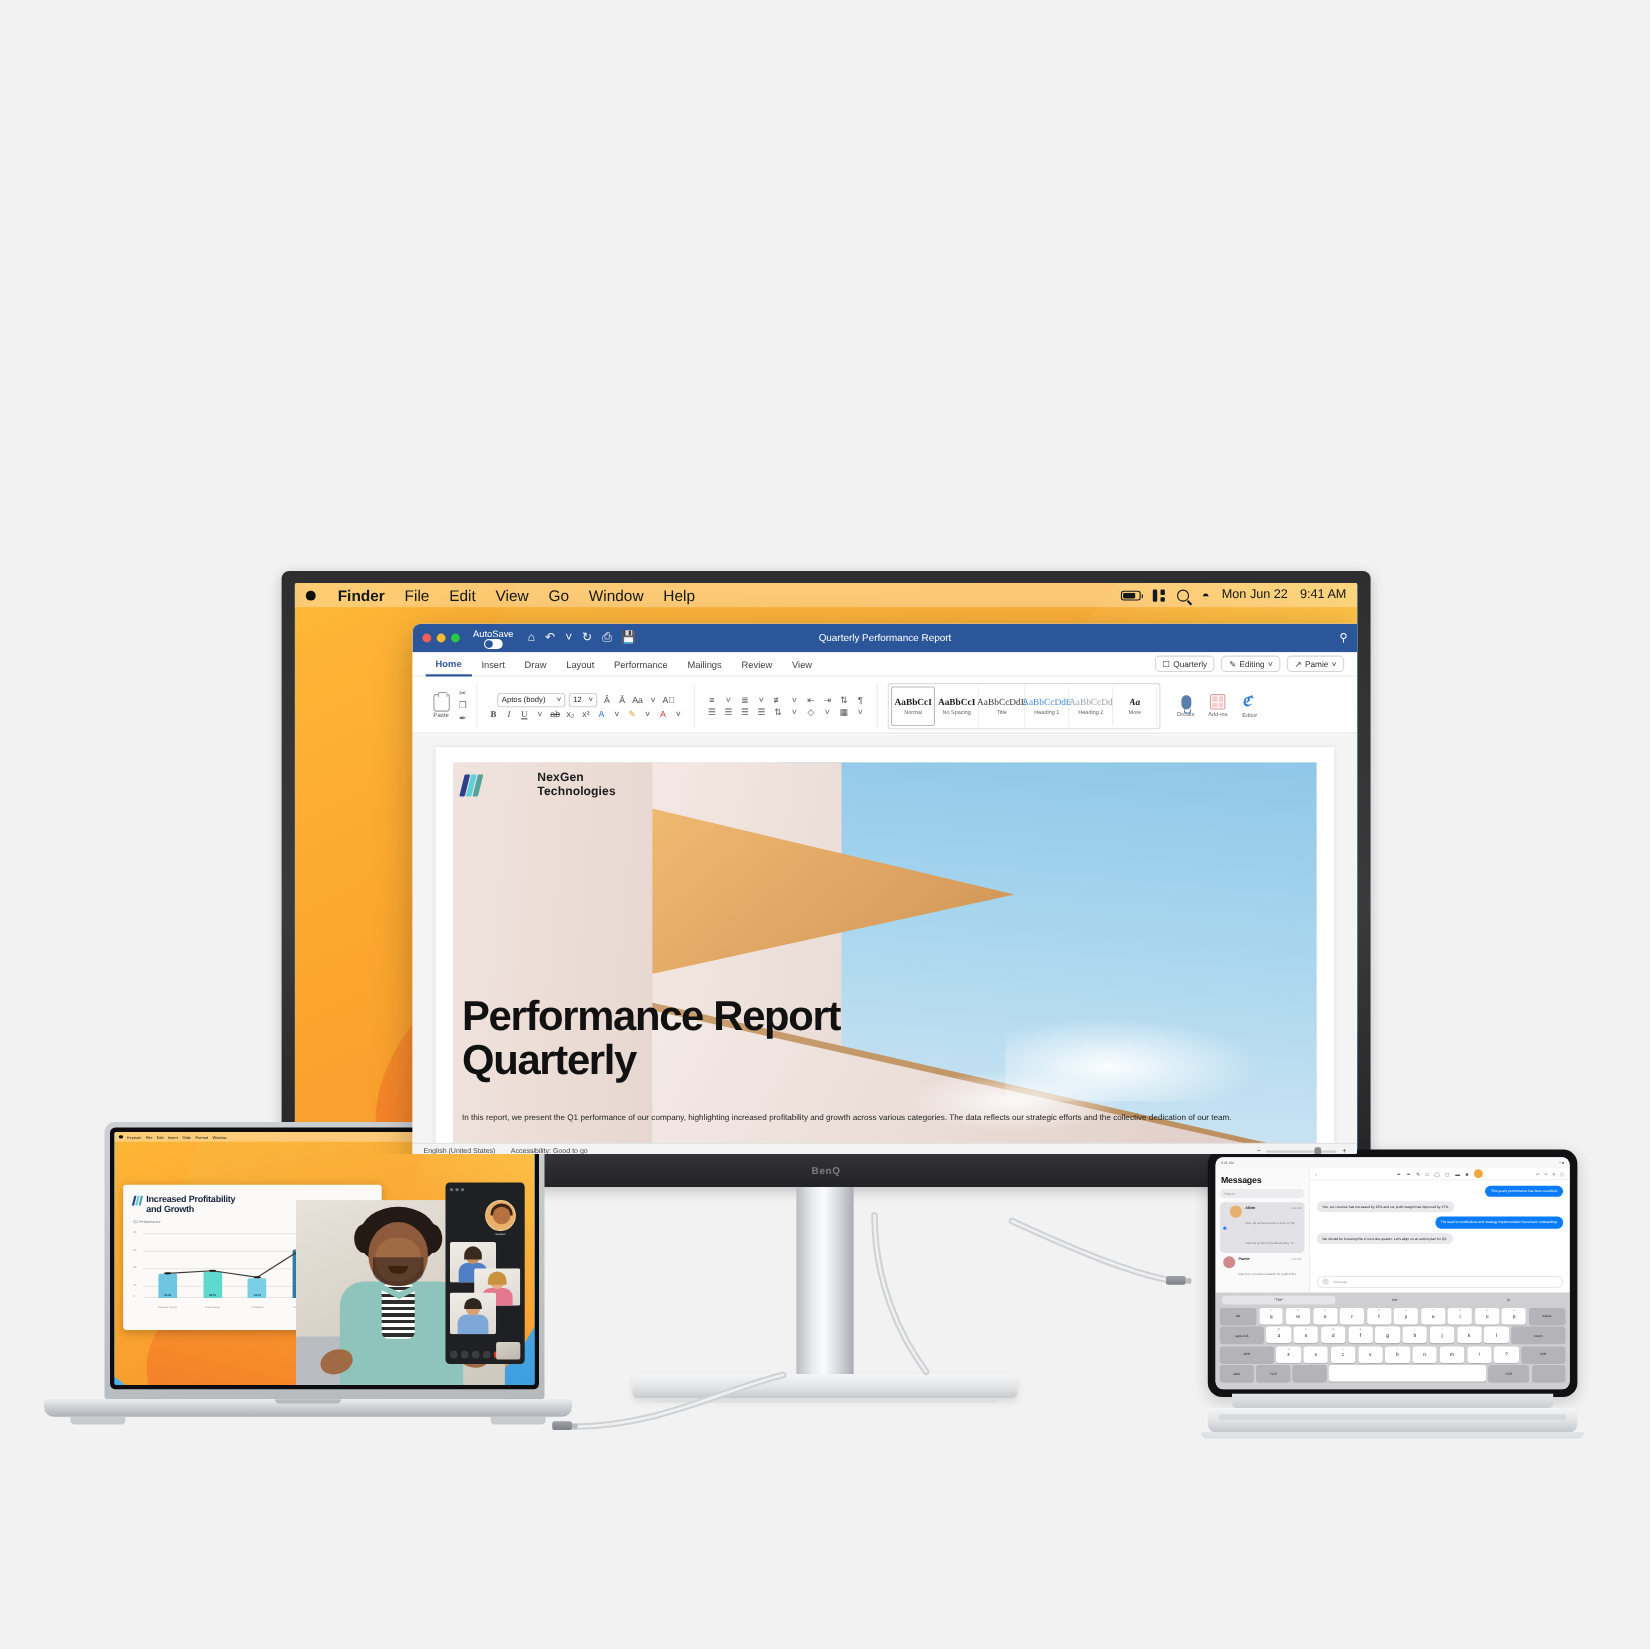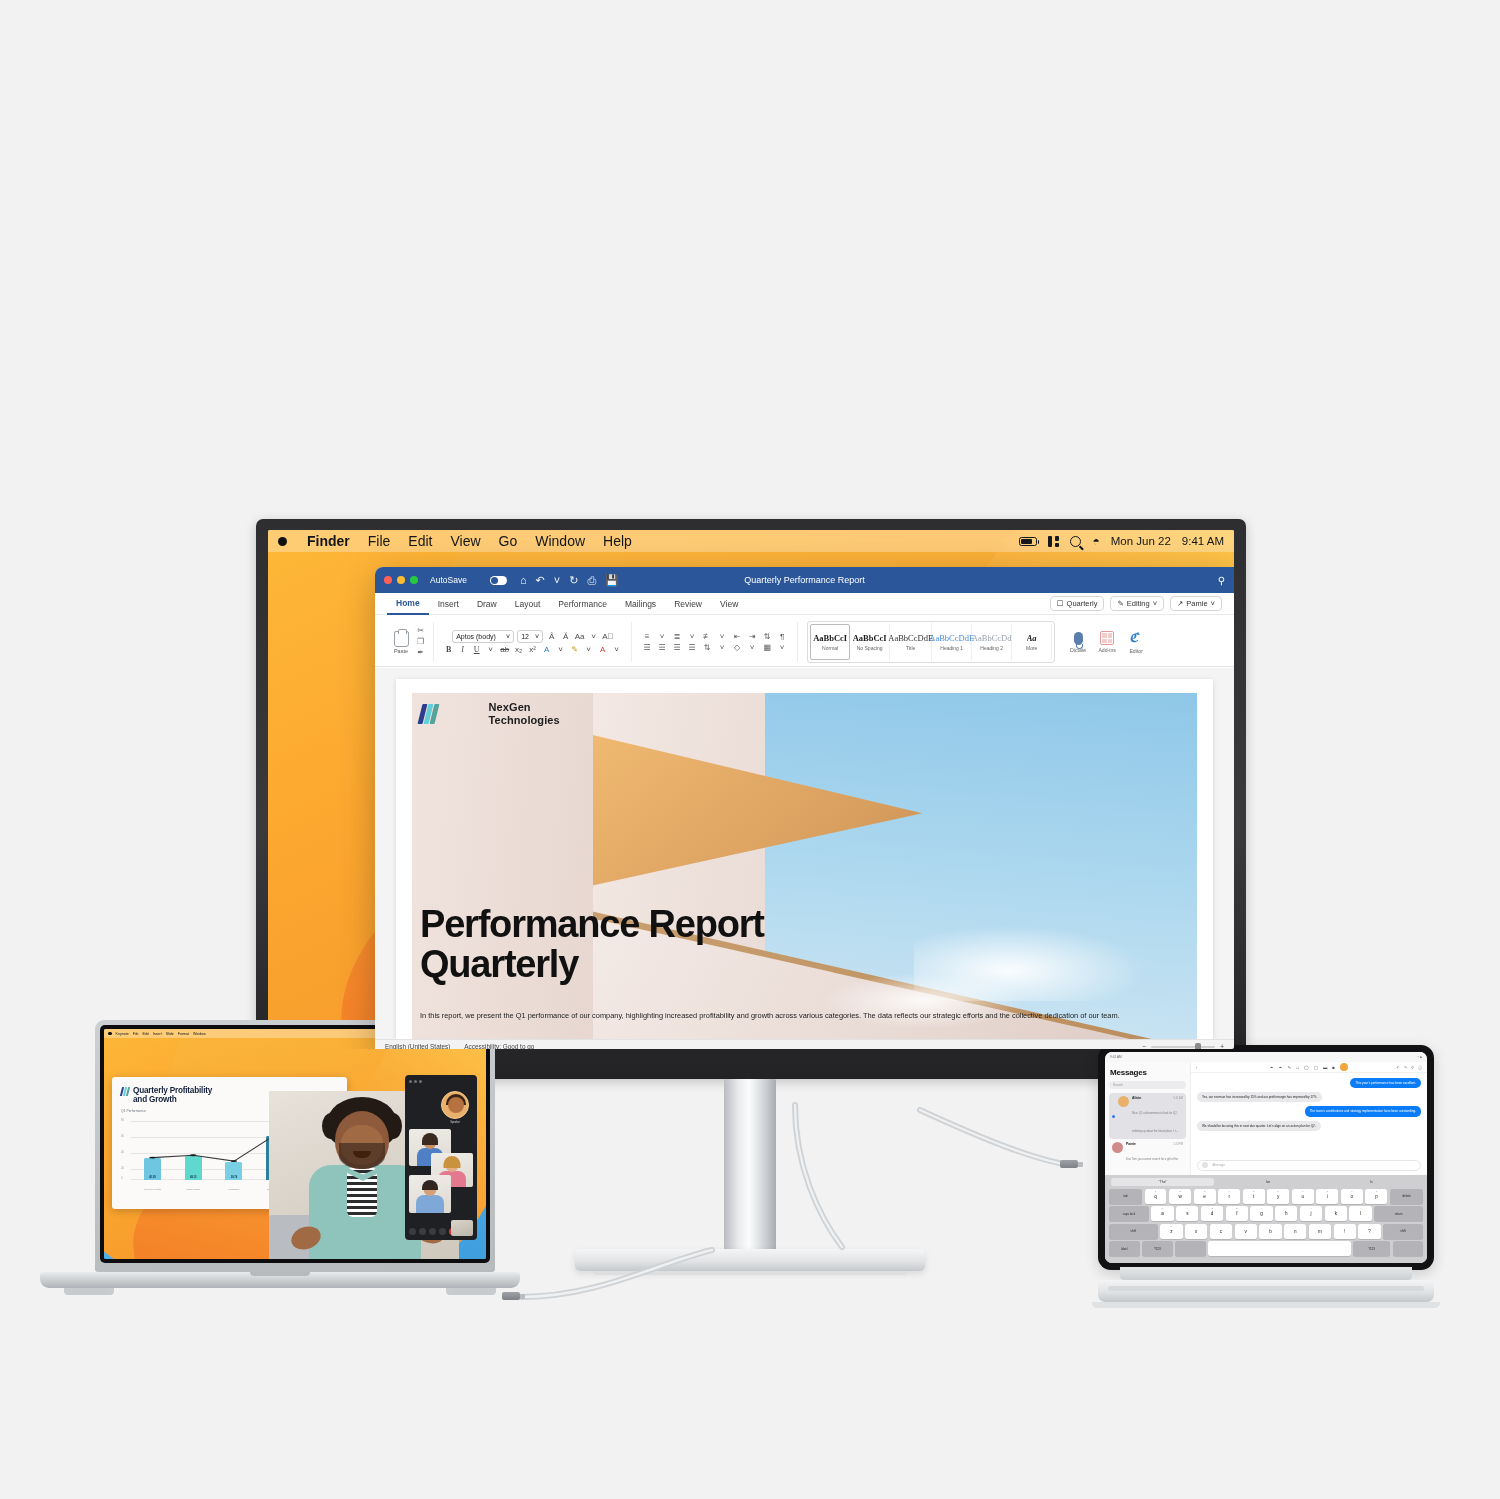--- a/index.html
+++ b/index.html
@@ -99,21 +99,21 @@
     box-shadow: 0 10px 34px rgba(0,0,0,.25);
     z-index:7;
   }
   .word-title {
     height:26px; background:#2b579a; display:flex; align-items:center; padding:0 9px;
     position:relative;
   }
   .tl-dots { display:flex; gap:5px; align-items:center; }
   .tl-dots i { width:8px; height:8px; border-radius:50%; display:block; }
   .tl-dots .r{ background:#ff5f57;} .tl-dots .y{ background:#febc2e;} .tl-dots .g{ background:#28c840;}
-  .autosave { color:#fff; font-size:8.5px; margin-left:12px; display:flex; align-items:center; gap:23px; white-space:nowrap; }
+  .autosave { color:#fff; font-size:8.5px; margin-left:12px; display:flex; align-items:center; gap:0; white-space:nowrap;flex-direction:column; }
   .toggle { width:17px; height:9px; border-radius:5px; background:#ffffff; position:relative; }
   .toggle::after{ content:""; position:absolute; left:1px; top:1px; width:7px; height:7px; border-radius:50%; background:#2b579a;}
   .qat { display:flex; align-items:center; gap:9px; margin-left:13px; color:#fff; font-size:11px; }
   .qat span { opacity:.95; line-height:1; }
   .word-title .doc-name {
     position:absolute; left:0; right:0; text-align:center; color:#fff; font-size:9px; pointer-events:none;
   }
   .word-title .tsearch { margin-left:auto; color:#fff; font-size:10px; z-index:2; }
 
   .ribbon-tabs {
@@ -658,20 +658,23 @@
               <span class="sright">
                 <span>−</span>
                 <span class="zoomtrack"></span>
                 <span>+</span>
               </span>
             </div>
           </div>
         </div>
       </div>
 
+      <div class="mon-chin">
+        <span class="mon-logo">BenQ</span>
+      </div>
     </div>
   </div>
 
   <div class="stand-neck"></div>
   <div class="stand-base"></div>
 
   <svg class="cables" viewBox="0 0 1500 1499">
     <path d="M520,1297 C600,1297 660,1262 712,1250" fill="none" stroke="#cfd2d5" stroke-width="6" stroke-linecap="round"></path>
     <path d="M520,1297 C600,1297 660,1262 712,1250" fill="none" stroke="#eef0f1" stroke-width="2.4" stroke-linecap="round"></path>
     <path d="M795,1105 C795,1165 818,1215 842,1247" fill="none" stroke="#cfd2d5" stroke-width="6" stroke-linecap="round"></path>
@@ -724,21 +727,21 @@
           </div>
 
           <div class="slide">
             <div class="slide-h">
               <span class="bars">
                   <i></i>
                   <i></i>
                   <i></i>
                 </span>
               <span class="st">
-                <span>Quarterly Profitability</span><br>
+                <span>Increased Profitability</span><br>
                 <span>and Growth</span>
               </span>
             </div>
             <div class="slide-sub">Q1 Performance</div>
 
             <div class="chartbox">
               <div class="grid-l" style="top:6px;"></div>
               <div class="grid-l" style="top:22px;"></div>
               <div class="grid-l" style="top:38px;"></div>
               <div class="grid-l" style="top:54px;"></div>

